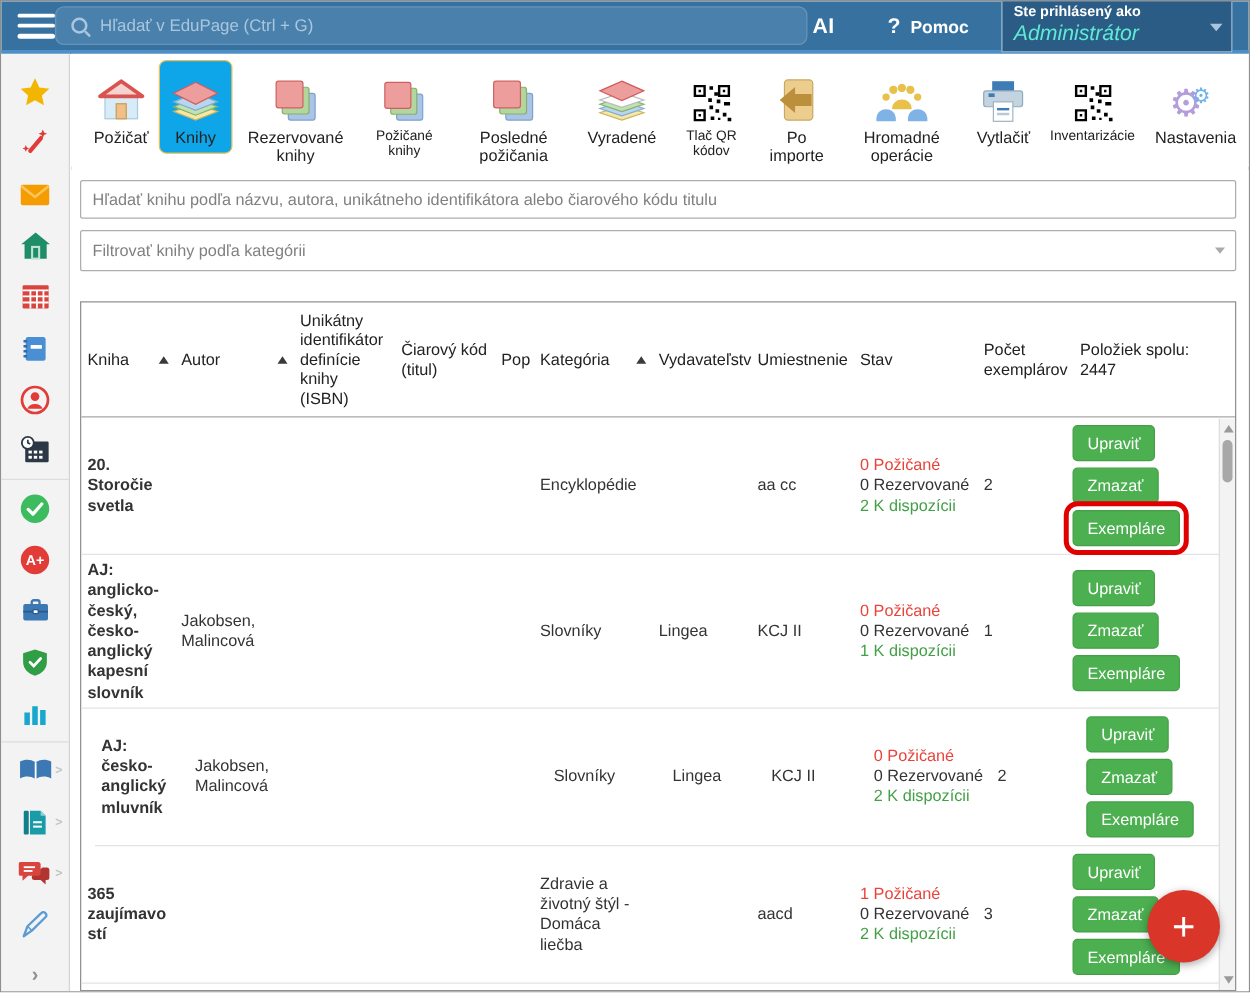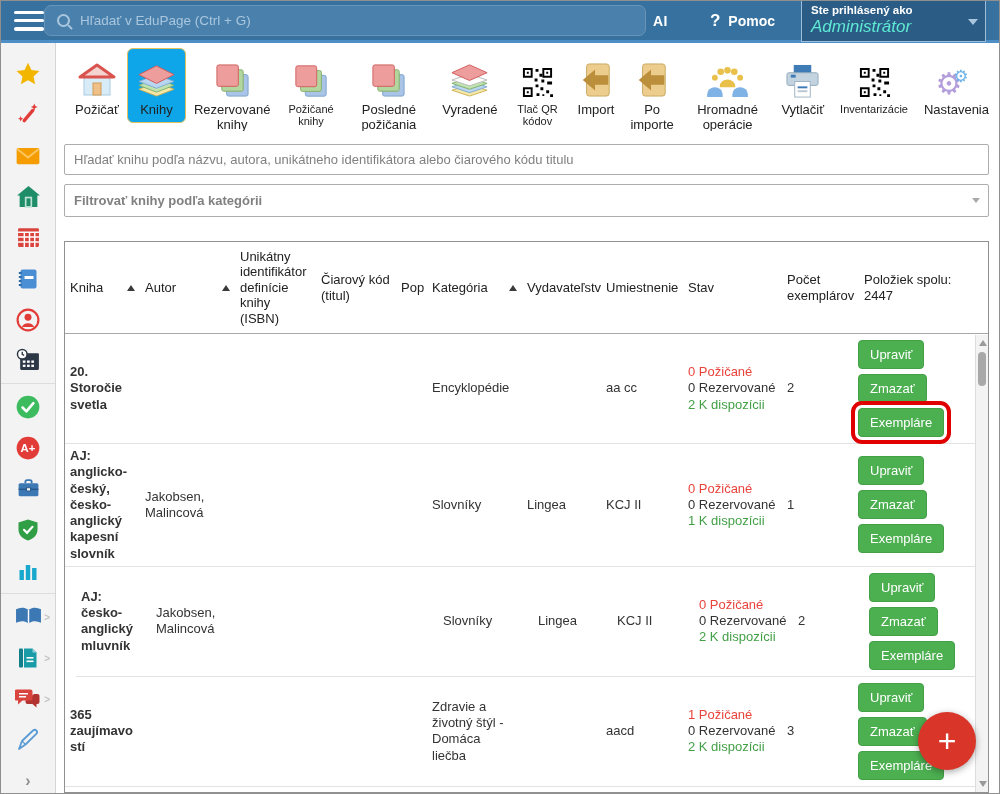--- a/index.html
+++ b/index.html
@@ -12,21 +12,21 @@
           border-bottom:3px solid #4e8fc7;display:flex;align-items:center;box-sizing:content-box;}
   .hamburger{width:30px;height:20px;margin-left:13px;display:flex;flex-direction:column;
              justify-content:space-between;cursor:pointer;}
   .hamburger span{display:block;height:3.6px;background:#fff;border-radius:2px;}
   .topsearch{width:576px;height:29px;margin-left:0;background:#4a81ac;border:1px solid #6794b8;
              border-radius:7px;display:flex;align-items:center;padding:0 12px;gap:10px;cursor:text;}
   .mag{width:9px;height:9px;border:2.2px solid #a9c6de;border-radius:50%;position:relative;flex:0 0 auto;}
   .mag::after{content:'';position:absolute;width:6px;height:2.2px;background:#a9c6de;
               transform:rotate(45deg);right:-5px;bottom:-3px;border-radius:2px;}
   .topsearch .ph{color:#a9c6de;font-size:13.5px;}
-  .top-ai{margin-left:auto;color:#fff;font-weight:bold;font-size:14px;letter-spacing:.5px;cursor:pointer;}
+  .top-ai{margin-left:auto;color:#fff;font-weight:bold;font-size:17px;letter-spacing:.5px;cursor:pointer;}
   .top-help{display:flex;align-items:center;gap:8px;margin-left:42px;cursor:pointer;}
   .top-help .q{color:#fff;font-weight:bold;font-size:17px;}
   .top-help .t{color:#fff;font-weight:bold;font-size:14px;}
   .userbox{margin-left:26px;margin-right:13px;width:152px;background:#2b5c85;border:1px solid #9dbdd8;
            padding:3px 22px 4px 9px;position:relative;cursor:pointer;}
   .userbox .l1{color:#fff;font-weight:bold;font-size:11.5px;}
   .userbox .l2{color:#5eead4;font-size:17px;margin-top:1px;font-style:italic;}
   .userbox .caret{position:absolute;right:7px;top:18px;width:0;height:0;
                   border-left:5px solid transparent;border-right:5px solid transparent;
                   border-top:6px solid #a9c6de;}
@@ -56,21 +56,21 @@
   .gearsmall{font-size:17px;color:#6fb3e8;line-height:1;position:relative;top:-14px;left:-9px;}
 
   
   .main{position:absolute;left:56px;top:130px;right:0;bottom:0;background:#fff;}
   .input-line{display:block;margin:13px 10px 0 7px;width:calc(100% - 17px);height:31px;
               border:1px solid #adadad;border-radius:2px;font-size:13px;color:#555;
               padding:0 9px;box-sizing:border-box;font-family:inherit;}
   .input-line::placeholder{color:#808080;opacity:1;}
   .filter{margin:9px 10px 0 7px;height:31px;border:1px solid #adadad;border-radius:2px;
           display:flex;align-items:center;padding:0 9px;color:#808080;font-size:13px;
-          position:relative;cursor:pointer;font-weight:bold;}
+          position:relative;cursor:pointer;}
   .filter .caret{position:absolute;right:8px;top:13px;width:0;height:0;
                  border-left:4.5px solid transparent;border-right:4.5px solid transparent;
                  border-top:5.5px solid #aaa;}
 
   
   .tablewrap{position:absolute;left:7px;right:10px;top:110px;bottom:0;border:1px solid #919191;
              overflow:hidden;background:#fff;--cols:75px 95px 81px 80px 31px 95px 79px 82px 99px 74px 1fr;}
   .thead{display:grid;grid-template-columns:var(--cols);min-height:92px;align-items:center;
          border-bottom:1px solid #a8a8a8;padding-right:13px;box-sizing:border-box;}
   .th{font-size:13px;color:#222;padding:4px 5px;display:flex;align-items:center;line-height:1.2;}
@@ -361,29 +361,20 @@
             </g>
             <g fill="#000">
               <path d="M6 6h2v2H6zM26 6h2v2H26zM6 26h2v2H6z"></path>
               <path d="M15 3h3v3h-3zM19 8h3v3h-3zM14 13h3v3h-3zM21 14h3v3h-3zM27 16h5v3h-5zM15 19h3v3h-3zM20 22h3v3h-3zM26 25h3v3h-3zM30 29h3v3h-3zM16 28h3v3h-3zM22 29h2v2h-2z"></path>
             </g>
           </svg>
       </div>
       <div class="tlabel">Tlač QR kódov</div>
     </div>
 
-    <div class="titem">
-      <div class="ticon">
-        <svg viewBox="0 0 36 40" width="34" height="38">
-            <rect x="8" y="3" width="24" height="34" rx="3" fill="#edcd8e" stroke="#c8a85e"></rect>
-            <path d="M31 15 v10 h-14 v6 l-13 -11 13 -11 v6 z" fill="#bb8f3c"></path>
-          </svg>
-      </div>
-      <div class="tlabel">Import</div>
-    </div>
 
     <div class="titem">
       <div class="ticon">
         <svg viewBox="0 0 36 40" width="34" height="38">
             <rect x="8" y="3" width="24" height="34" rx="3" fill="#edcd8e" stroke="#c8a85e"></rect>
             <path d="M31 15 v10 h-14 v6 l-13 -11 13 -11 v6 z" fill="#bb8f3c"></path>
           </svg>
       </div>
       <div class="tlabel">Po importe</div>
     </div>

